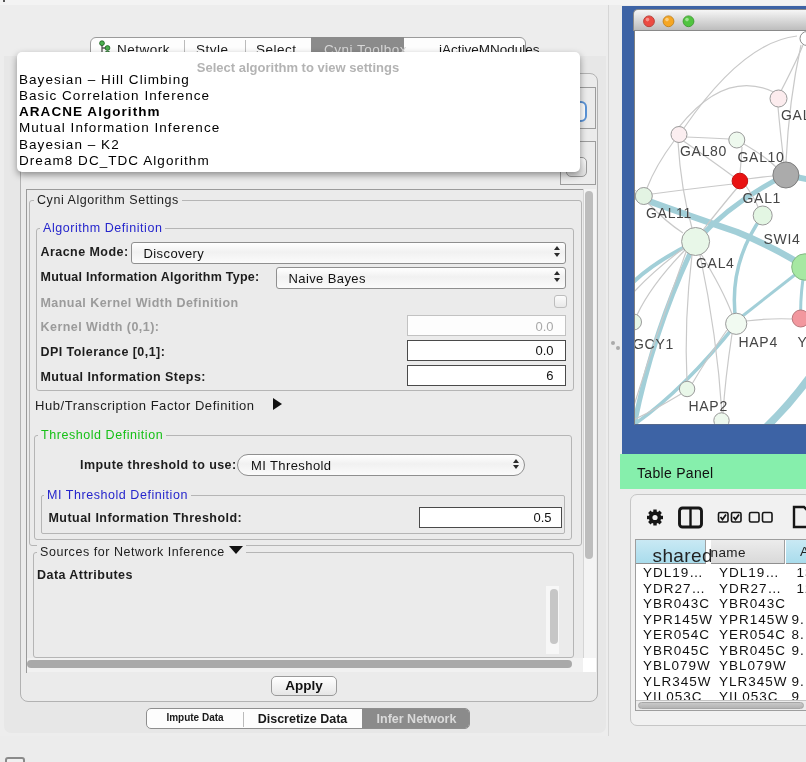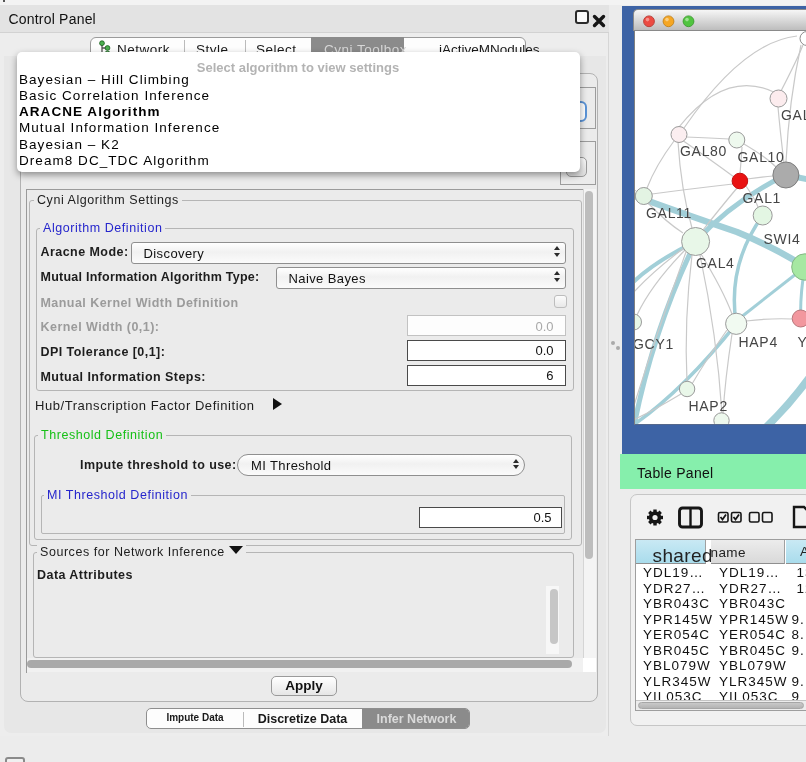--- a/index.html
+++ b/index.html
@@ -19,27 +19,20 @@
 </style>
 </head>
 <body>
 <div id="app">
 
   <div class="abs" style="left:0;top:0;width:806px;height:5px;background:#f3f3f3;"></div>
   <div class="abs" style="left:3px;top:0;width:2px;height:2px;background:#555;"></div>
 
   <div class="abs" style="left:0;top:5px;width:609px;height:731px;background:#ededed;border-right:1px solid #d6d6d6;">
 
-    <div class="abs" style="left:0;top:0;width:609px;height:28px;background:#e3e3e3;border-bottom:1px solid #d2d2d2;">
-      <div class="abs" style="left:8.5px;top:6px;font-size:14px;letter-spacing:0.2px;color:#111;">Control Panel</div>
-      <div class="abs" style="left:575px;top:5px;width:14px;height:14px;border:2px solid #2a2a2a;border-radius:3px;background:#f8f8f8;"></div>
-      <svg class="abs" style="left:592px;top:9px;" width="14" height="14" viewBox="0 0 14 14">
-          <path d="M2.5,2.5 L11.5,11.5 M11.5,2.5 L2.5,11.5" stroke="#151515" stroke-width="3.4" stroke-linecap="round"></path>
-        </svg>
-    </div>
 
     <div class="abs" style="left:4px;top:51px;width:602px;height:677px;background:#e7e7e7;border-radius:0 0 7px 7px;"></div>
 
     <div class="abs" style="left:90px;top:31.5px;width:436px;height:22px;background:#fdfdfd;border:1px solid #9b9b9b;border-radius:6px 6px 0 0;"></div>
     <div class="abs" style="left:184px;top:35px;width:1px;height:15px;background:#bbb;"></div>
     <div class="abs" style="left:245px;top:35px;width:1px;height:15px;background:#bbb;"></div>
     <div class="abs" style="left:311px;top:31.5px;width:93px;height:22px;background:#8b8b8b;"></div>
     <svg class="abs" style="left:99px;top:35px;" width="16" height="17" viewBox="0 0 16 17">
       <path d="M3 4 L3 13 L8 13 M3 8 L8 8" stroke="#555" stroke-width="1.3" fill="none"></path>
       <circle cx="3" cy="3.2" r="2.4" fill="#4caf50" stroke="#1b5e20" stroke-width="0.8"></circle>
@@ -102,20 +95,21 @@
     <div class="abs" style="left:34px;top:430px;width:538px;height:105px;border:1px solid #b5b5b5;border-radius:3px;"></div>
     <div class="abs" style="left:38px;top:423px;background:#ebebeb;padding:0 3px;font-size:12.5px;letter-spacing:0.55px;color:#16c016;">Threshold Definition</div>
 
     <div class="lbl abs" style="left:80px;top:452.5px;">Impute threshold to use:</div>
     <div class="abs combo3" style="left:237px;top:448.5px;width:288px;height:22.5px;"></div>
     <div class="up abs" style="left:513px;top:453.5px;"></div>
     <div class="dn abs" style="left:513px;top:460px;"></div>
 
     <div class="abs" style="left:40.5px;top:489.5px;width:524.5px;height:39px;border:1px solid #b5b5b5;border-radius:2px;"></div>
     <div class="abs" style="left:44px;top:482.5px;background:#ebebeb;padding:0 3px;font-size:12.5px;letter-spacing:0.55px;color:#2525cc;">MI Threshold Definition</div>
+    <div class="lbl abs" style="left:48.5px;top:506px;">Mutual Information Threshold:</div>
     <div class="abs" style="left:418.5px;top:501.5px;width:143px;height:21.5px;background:#fff;border:1.5px solid #4a4a4a;font-size:13px;color:#111;text-align:right;padding:2.5px 9px 0 0;">0.5</div>
 
     <div class="abs" style="left:33px;top:547px;width:541px;height:106px;border:1px solid #b5b5b5;border-radius:3px;"></div>
     <div class="abs" style="left:37px;top:539.5px;background:#ebebeb;padding:0 3px;font-size:12.5px;letter-spacing:0.55px;color:#1d1d1d;">Sources for Network Inference <span style="display:inline-block;vertical-align:2px;width:0;height:0;border-top:8px solid #111;border-left:7px solid transparent;border-right:7px solid transparent;"></span></div>
     <div class="lbl abs" style="left:37px;top:562.5px;">Data Attributes</div>
 
     <div class="abs" style="left:546px;top:581px;width:13px;height:68px;background:#f7f7f7;"></div>
     <div class="abs" style="left:549.5px;top:584px;width:8px;height:55px;background:#c6c6c6;border-radius:4px;"></div>
 
     <div class="abs" style="left:271px;top:671px;width:66px;height:19.5px;background:linear-gradient(#ffffff,#e6e6e6);border:1px solid #9a9a9a;border-radius:5px;text-align:center;font-size:13.5px;font-weight:bold;color:#111;padding-top:1px;">Apply</div>

